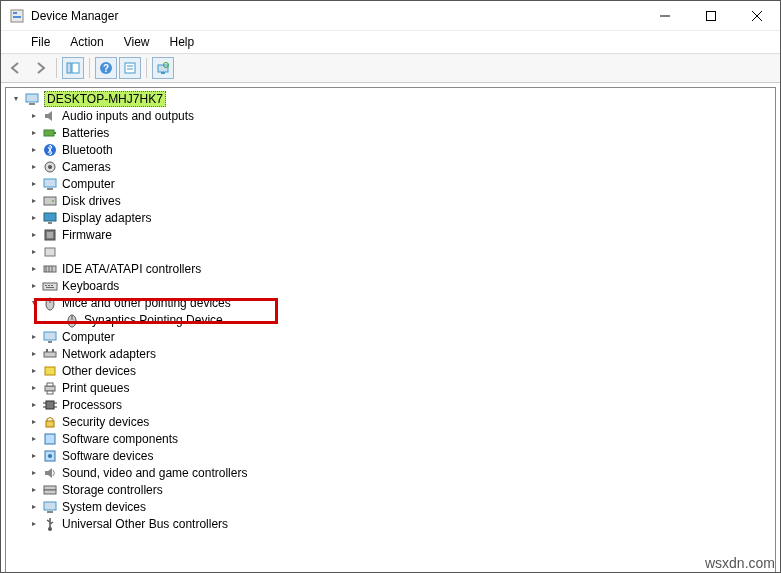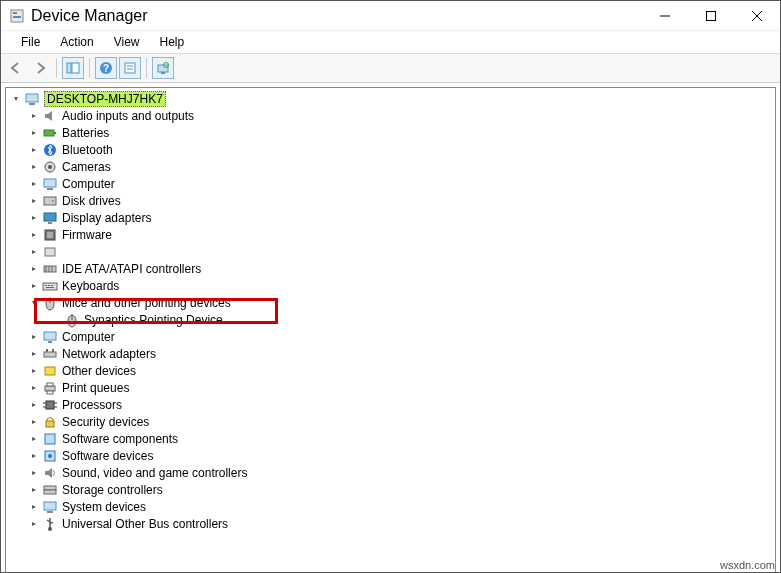--- a/index.html
+++ b/index.html
@@ -16,32 +16,32 @@
 }
 .titlebar {
   display: flex;
   align-items: center;
   height: 30px;
   padding: 0 0 0 8px;
   background: #fff;
   border-bottom: 1px solid #eee;
 }
 .titlebar .app-icon { width: 16px; height: 16px; margin-right: 6px; }
-.titlebar .title { flex: 1; font-size: 16px; }
+.titlebar .title { flex: 1; font-size: 12px; }
 .win-controls { display: flex; height: 100%; }
 .win-btn {
   width: 46px; height: 30px;
   display: flex; align-items: center; justify-content: center;
   font-family: "Segoe UI", sans-serif;
   font-size: 10px;
 }
 .menubar {
   display: flex;
   gap: 4px;
-  padding: 2px 12px;
+  padding: 2px 22px;
   font-size: 12px;
   border-bottom: 1px solid #ddd;
 }
 .menubar span { padding: 2px 8px; }
 .toolbar {
   display: flex;
   align-items: center;
   gap: 2px;
   padding: 3px 4px;
   border-bottom: 1px solid #ccc;
@@ -95,21 +95,21 @@
 .lvl2 { padding-left: 44px; text-align: right; }
 .highlight-box {
   position: absolute;
   border: 3px solid #d10000;
   pointer-events: none;
 }
 .watermark {
   position: fixed;
   right: 6px;
   bottom: 2px;
-  font-size: 11px;
+  font-size: 14px;
   color: #555;
 }
 
 svg { display: block; }
 </style>
 </head>
 <body>
 
 <div class="titlebar">
   <span class="app-icon">

